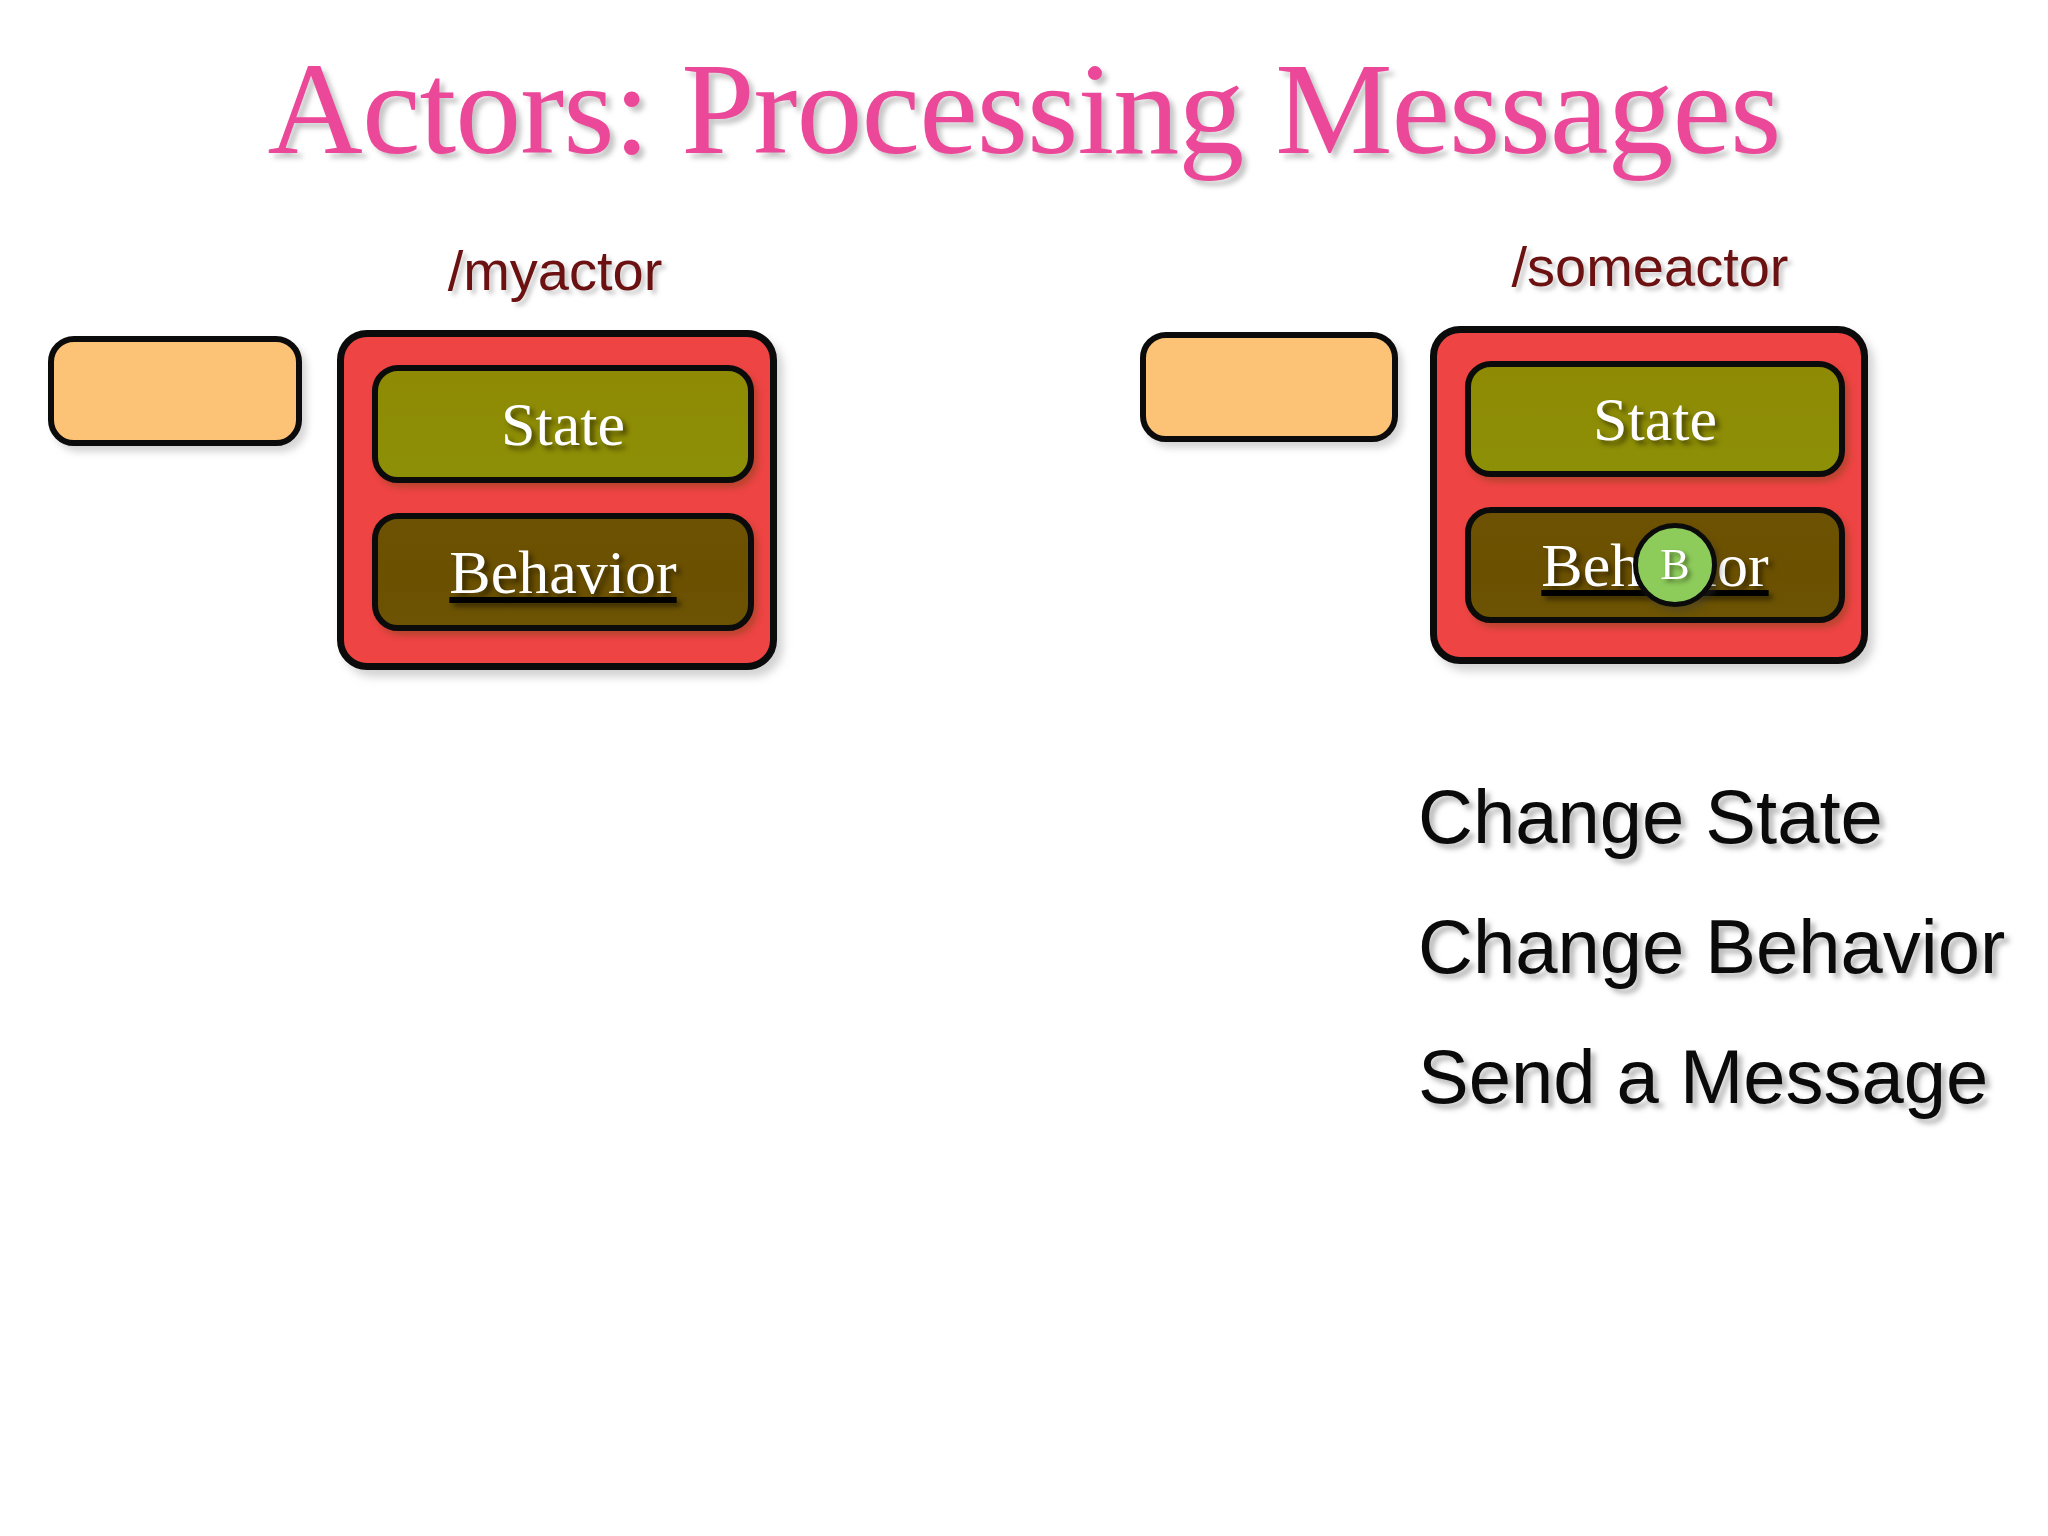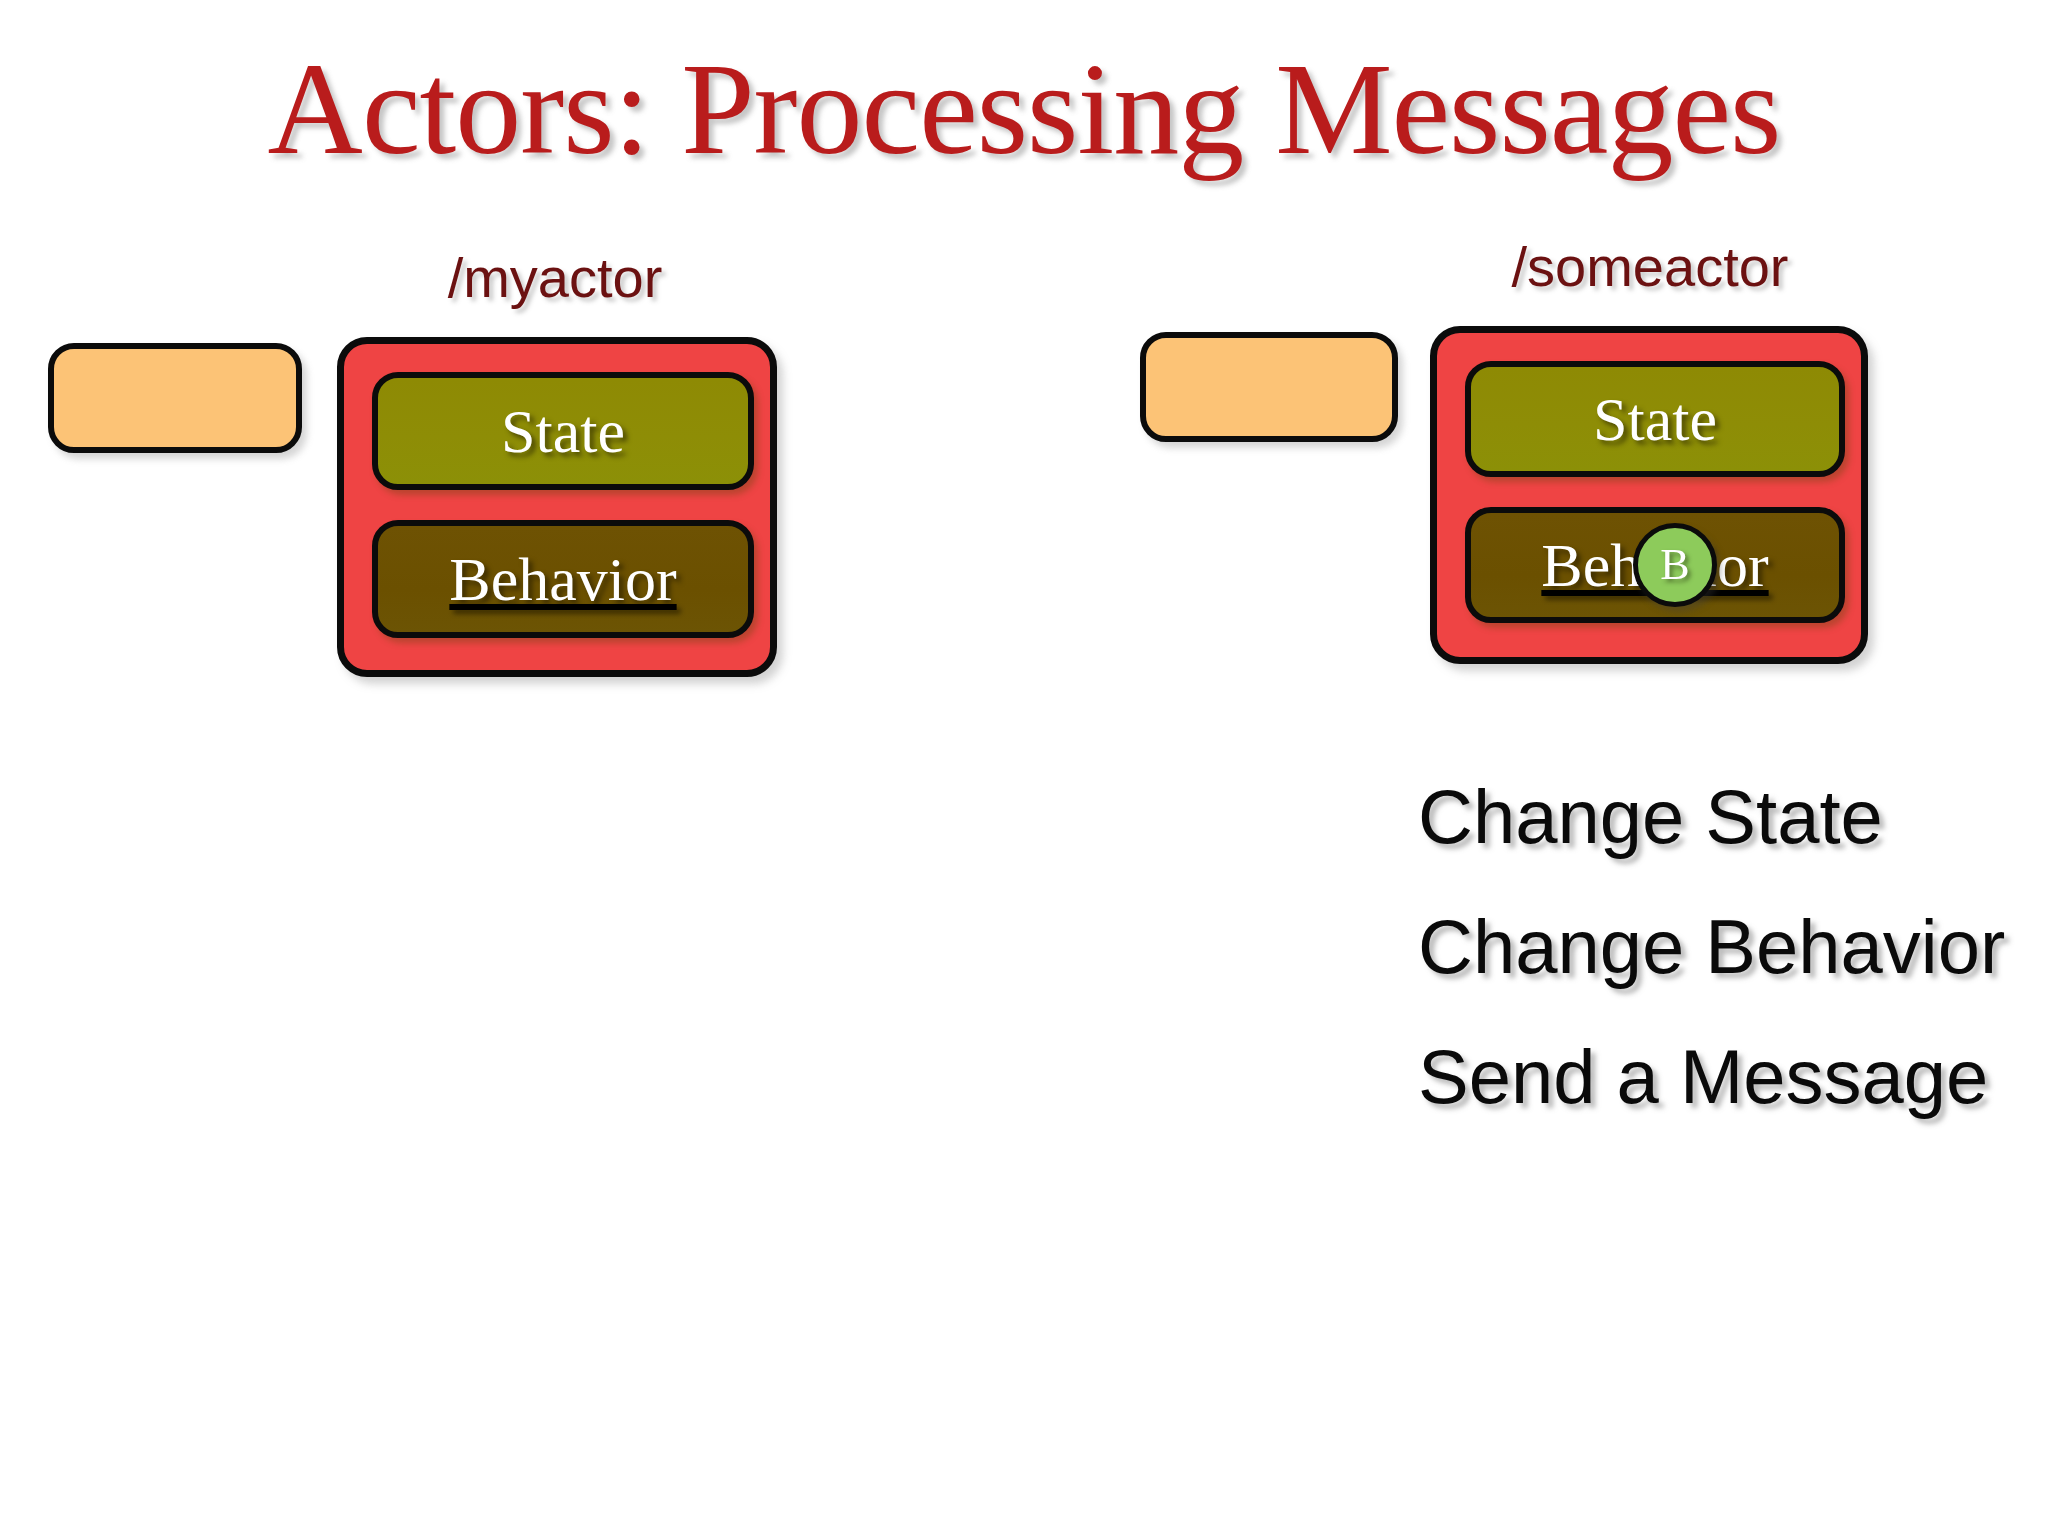--- a/index.html
+++ b/index.html
@@ -29,21 +29,21 @@
     position: absolute;
     left: 0;
     top: 34px;
     width: 2048px;
     text-align: center;
     font-family: "Liberation Serif", "DejaVu Serif", serif;
     font-size: 132px;
     line-height: 150px;
     font-weight: 400;
     letter-spacing: -1px;
-    color: #b91c1c;
+    color: #ec4899;
     text-shadow: 5px 5px 5px rgba(120,120,120,0.42);
     white-space: nowrap;
   }
 
   
   .actor-group {
     position: absolute;
   }
 
   .actor-label {
@@ -145,21 +145,21 @@
     white-space: nowrap;
   }
 </style>
 </head>
 <body>
 
 <div id="slide">
 
   <div class="slide-title">Actors: Processing Messages</div>
 
-  <div class="actor-group" style="left:0px; top:11px; width:820px; height:700px;padding-left:19px;">
+  <div class="actor-group" style="left:0px; top:4px; width:820px; height:700px;padding-left:19px;">
 
     <div class="actor-label" style="left:335px; top:236px; width:440px;">/myactor</div>
 
     <div class="mailbox" style="left:48px; top:332px; width:254px; height:110px;"></div>
 
     <div class="actor-box" style="left:337px; top:326px; width:440px; height:340px;">
 
       <div class="inner-box state" style="left:28px; top:28px; width:382px; height:118px;">
         <span class="inner-label">State</span>
       </div>

